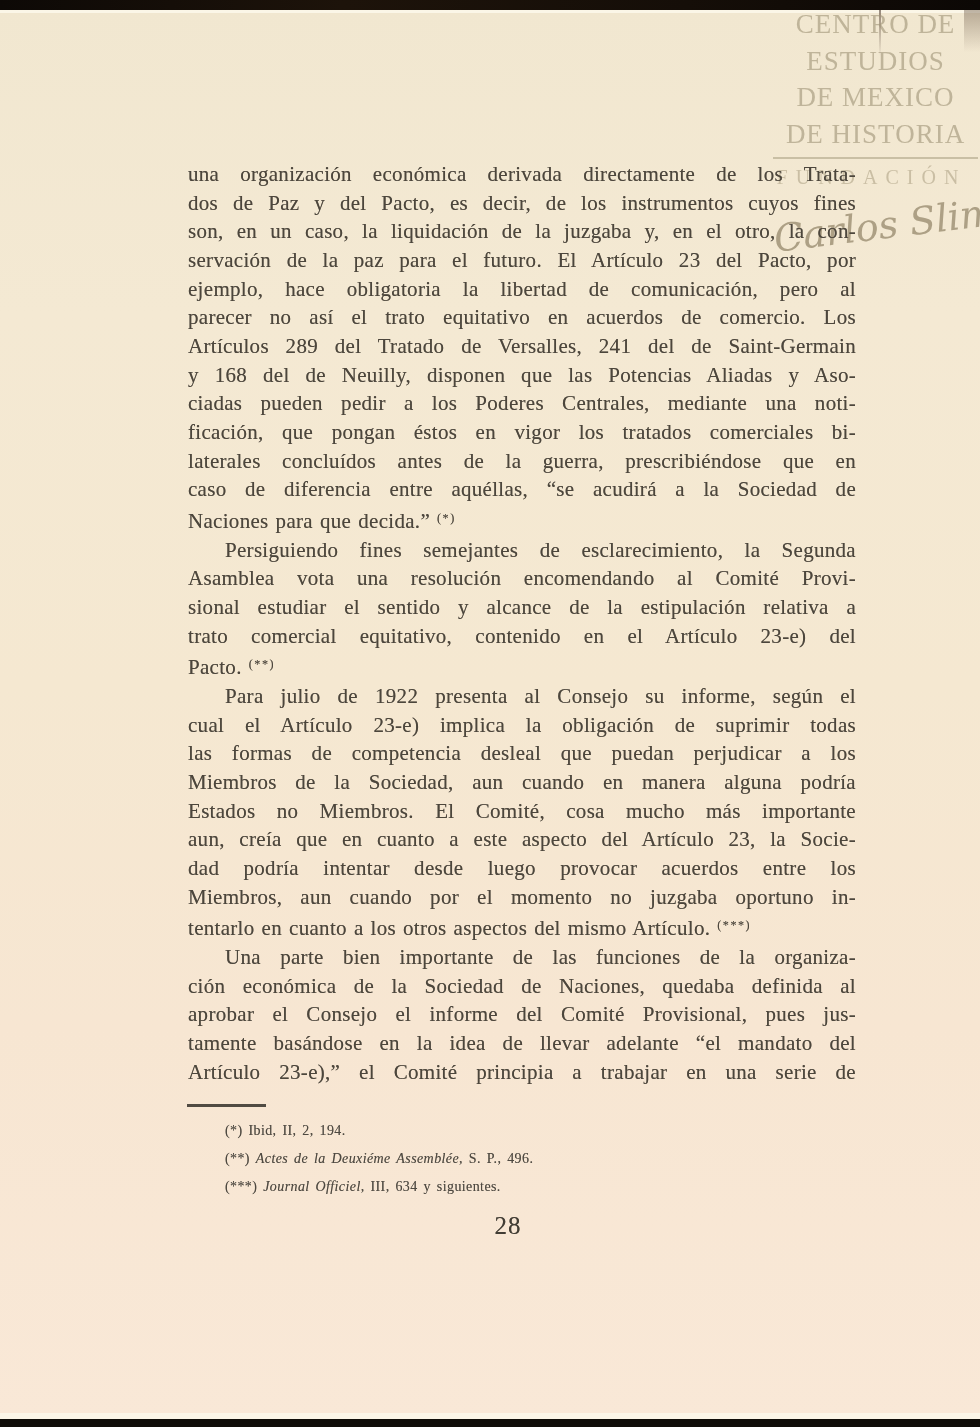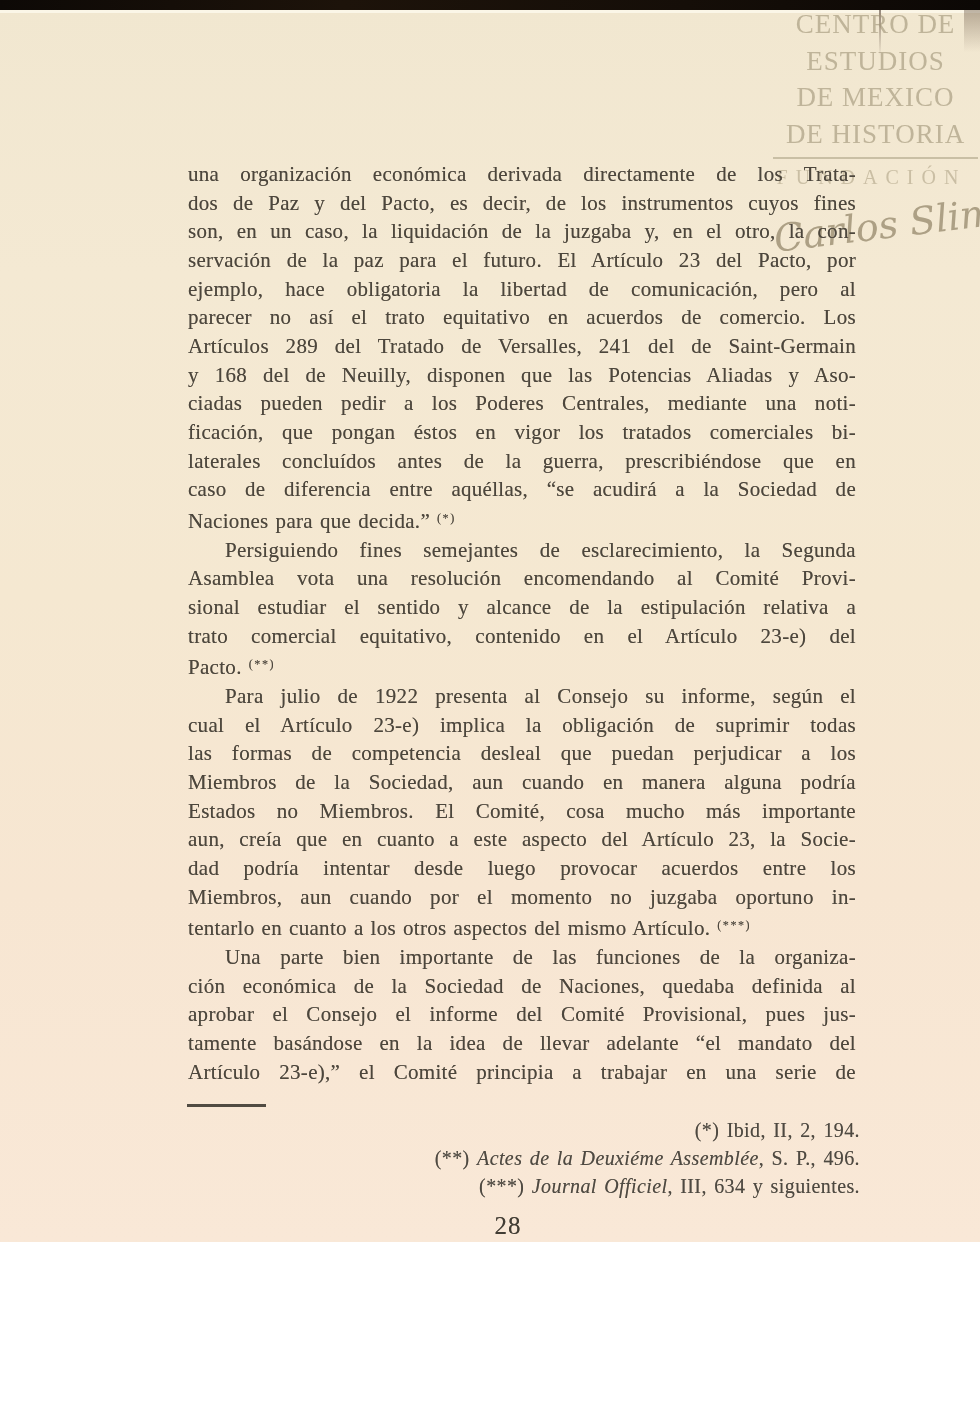--- a/index.html
+++ b/index.html
@@ -1,18 +1,18 @@
 <!DOCTYPE html>
 <html><head>
 <meta charset="utf-8">
 <style>
   html,body{margin:0;padding:0;background:#2a2categories-removed;}
   html,body{margin:0;padding:0;}
   .page{
-    position:relative;width:980px;height:1242px;overflow:hidden;
+    position:relative;width:980px;height:1427px;overflow:hidden;
     background:linear-gradient(180deg,#f1e7d0 0%,#f4e9d3 22%,#f5e8d1 48%,#f7e6d2 72%,#f9e8d7 100%);
     font-family:"Liberation Serif",serif;
   }
   
   .top-bar{position:absolute;top:0;left:0;width:980px;height:10px;
     background:linear-gradient(90deg,#0d0906 0%,#1d130a 35%,#150e08 70%,#0c0805 100%);}
   .top-bar-gloss{position:absolute;top:10px;left:0;width:980px;height:3px;background:rgba(253,248,235,0.85);}
   .bottom-line{position:absolute;left:0;top:1413px;width:980px;height:6px;background:#fbf5e7;}
   .bottom-bar{position:absolute;left:0;top:1419px;width:980px;height:8px;background:#100d08;}
   .corner-shade{position:absolute;top:10px;right:0;width:16px;height:42px;
@@ -34,23 +34,23 @@
   .body-text{position:absolute;left:188px;top:160px;width:668px;
     font-size:21px;line-height:28.65px;color:#4c463c;letter-spacing:0.3px;word-spacing:1.5px;
     text-shadow:0 0 0.6px rgba(76,70,60,0.55);font-family:Liberation Serif, serif;}
   .line{text-align:justify;text-align-last:justify;}
   .line.last{text-align-last:left;}
   .line.indent{text-indent:37px;}
   .fnref{font-size:0.58em;vertical-align:0.5em;letter-spacing:1.5px;}
 
   
   .fn-rule{position:absolute;left:187px;top:1104px;width:79px;height:3px;background:#514b42;}
-  .footnotes{position:absolute;left:240px;top:1122px;width:620px;
-    font-size:20px;color:#4e4941;letter-spacing:0.4px;word-spacing:2px;
-    text-shadow:0 0 0.5px rgba(78,73,65,0.5);text-align:right;}
+  .footnotes{position:absolute;left:225px;top:1122px;width:620px;
+    font-size:14px;color:#4e4941;letter-spacing:0.4px;word-spacing:2px;
+    text-shadow:0 0 0.5px rgba(78,73,65,0.5);}
   .footnote{line-height:17px;margin-bottom:11px;}
   .footnote .it{font-style:italic;}
 
   .page-number{position:absolute;left:0;top:1212px;width:1016px;text-align:center;
     font-size:25px;color:#423d34;letter-spacing:1px;text-shadow:0 0 0.6px rgba(66,61,52,0.55);}
 </style>
 </head>
 <body>
 
 <div class="page">

